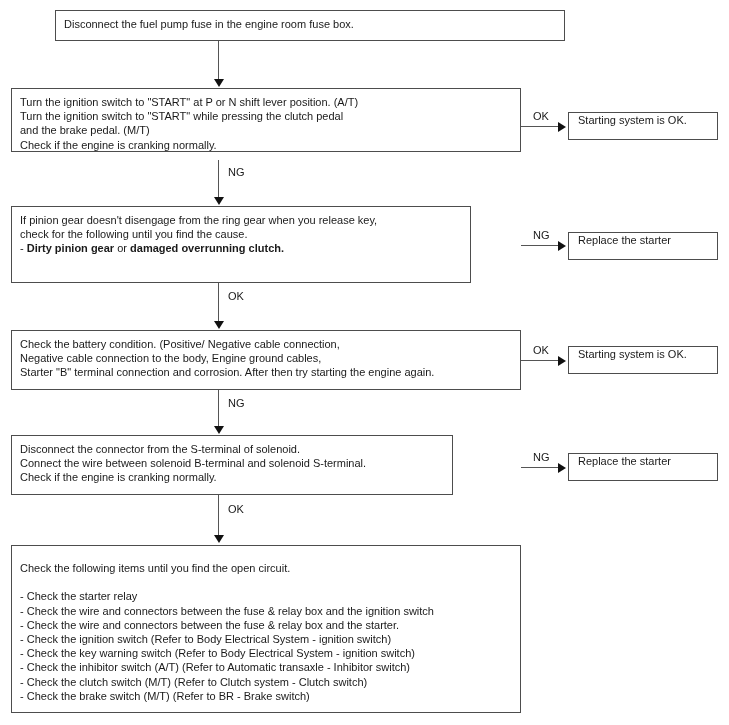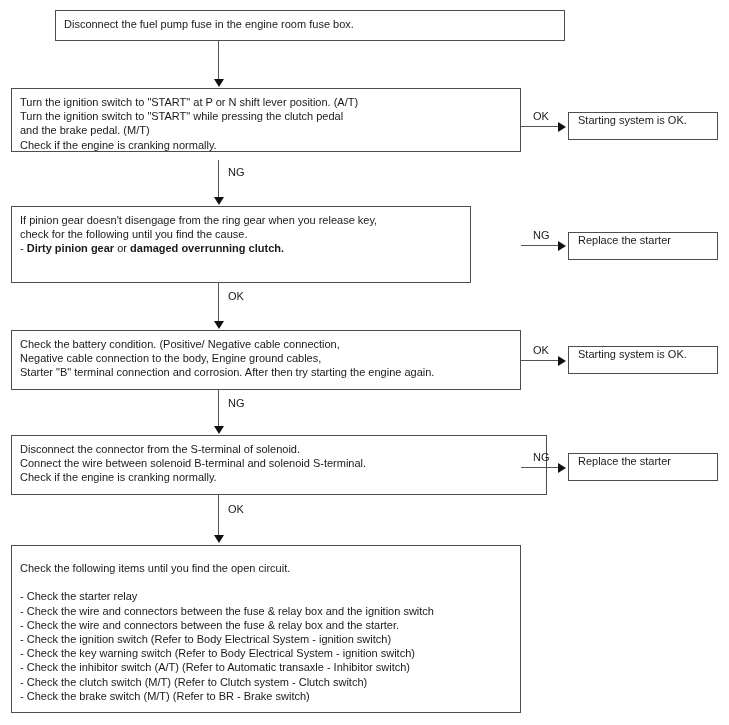--- a/index.html
+++ b/index.html
@@ -147,21 +147,21 @@
   <div class="hhead" style="left:558px; top:356px;"></div>
   <div class="elabel" style="left:533px; top:344px;">OK</div>
   <div class="tbox" style="left:568px; top:346px; width:150px; height:28px;">
     <div class="ln">Starting system is OK.</div>
   </div>
 
   <div class="vline" style="left:218px; top:390px; height:37px;"></div>
   <div class="vhead" style="left:214px; top:426px;"></div>
   <div class="elabel" style="left:228px; top:397px;">NG</div>
 
-  <div class="box" style="left:11px; top:435px; width:536px; height:60px;">
+  <div class="box" style="left:11px; top:435px; width:442px; height:60px;">
     <div class="ln">Disconnect the connector from the S-terminal of solenoid.</div>
     <div class="ln">Connect the wire between solenoid B-terminal and solenoid S-terminal.</div>
     <div class="ln">Check if the engine is cranking normally.</div>
   </div>
 
   <div class="hline" style="left:521px; top:467px; width:40px;"></div>
   <div class="hhead" style="left:558px; top:463px;"></div>
   <div class="elabel" style="left:533px; top:451px;">NG</div>
   <div class="tbox" style="left:568px; top:453px; width:150px; height:28px;">
     <div class="ln">Replace the starter</div>

